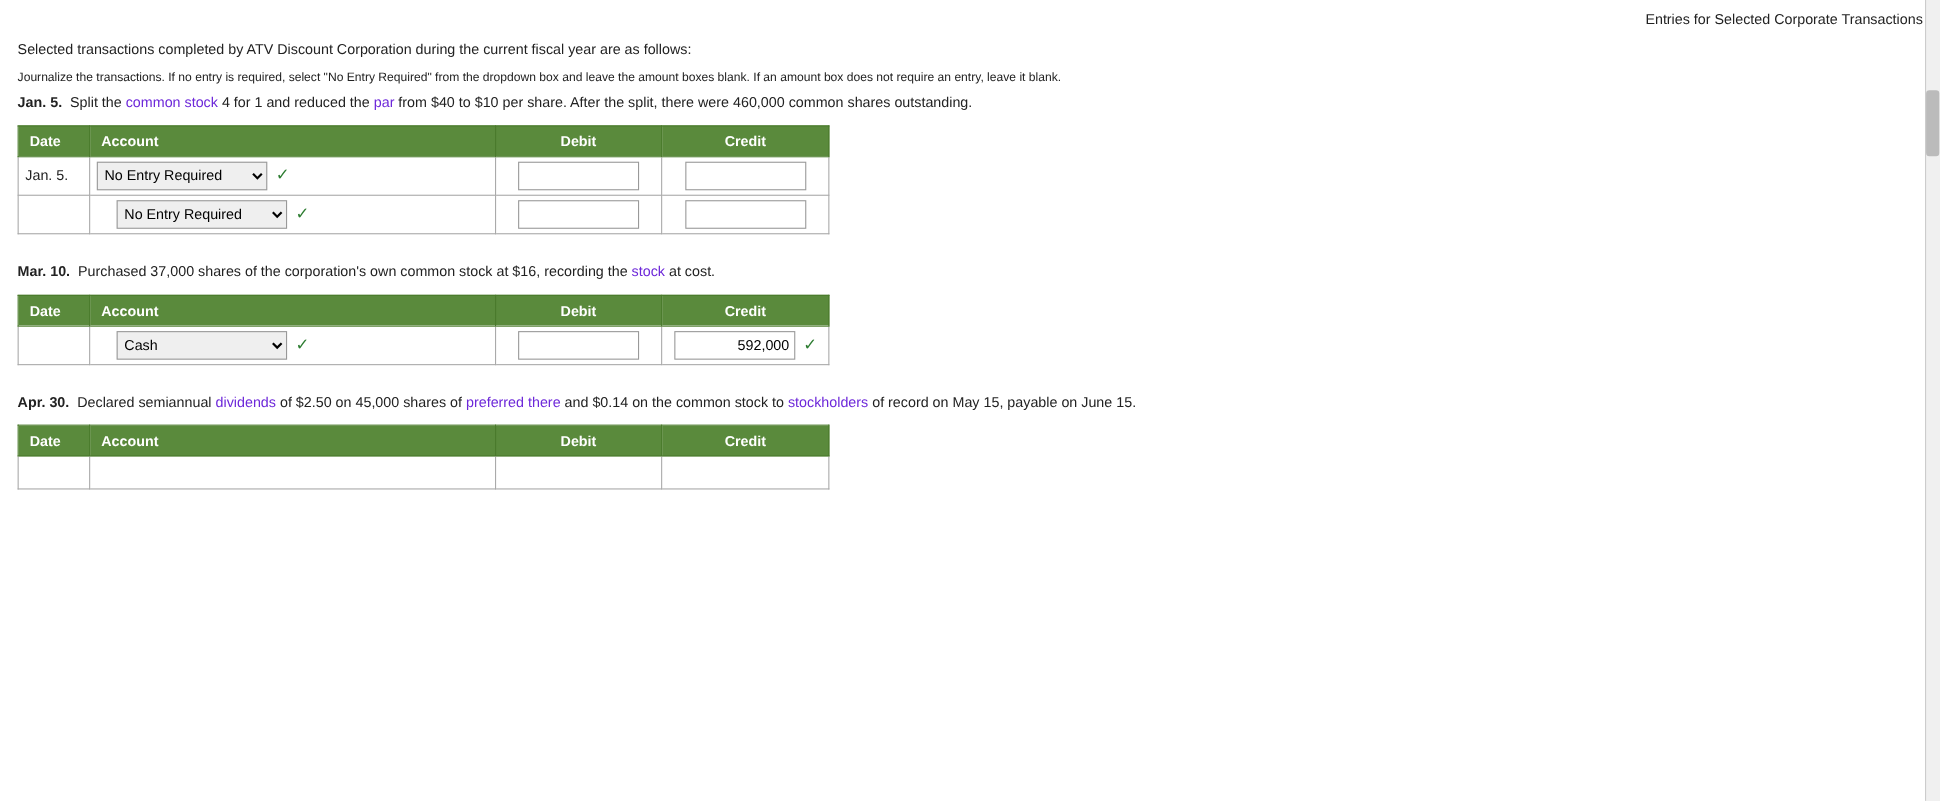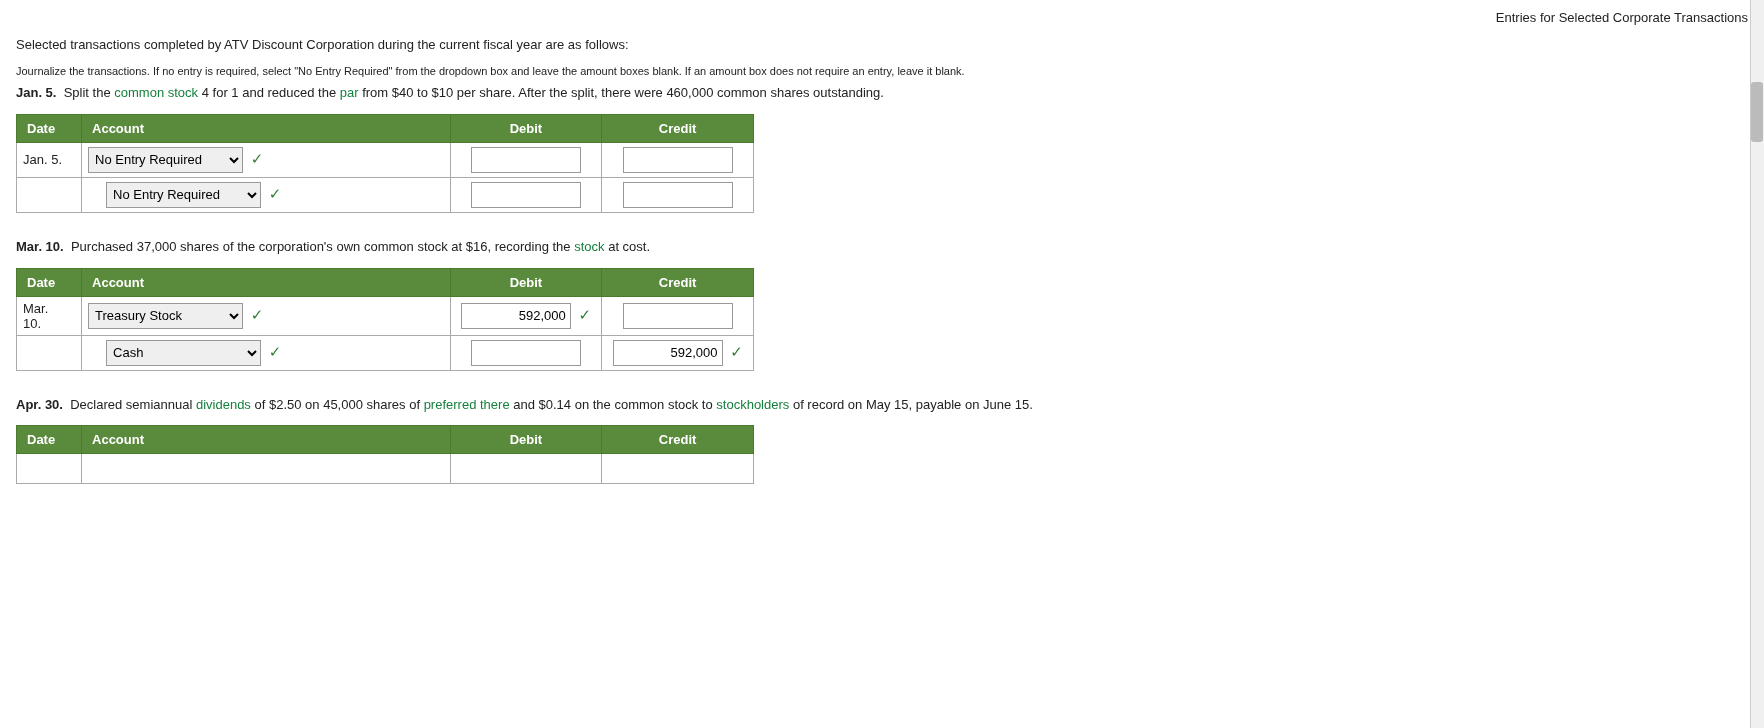--- a/index.html
+++ b/index.html
@@ -27,21 +27,21 @@
       line-height: 1.5;
     }
     .transaction-label {
       font-size: 13px;
       margin-bottom: 10px;
       line-height: 1.6;
     }
     .transaction-label strong {
       font-weight: bold;
     }
-    .highlight-green { color: #15803d; }
+    .highlight-green { color: #6d28d9; }
 
     
     .journal-table {
       width: 738px;
       border-collapse: collapse;
       margin-bottom: 20px;
       border: 1px solid #555;
     }
     .journal-table thead tr th {
       background-color: #5a8a3c;
@@ -215,39 +215,20 @@
     <thead>
       <tr>
         <th class="col-date">Date</th>
         <th class="col-account">Account</th>
         <th class="col-debit center">Debit</th>
         <th class="col-credit center">Credit</th>
       </tr>
     </thead>
     <tbody>
       <tr>
-        <td class="date-cell" style="vertical-align:middle;">Mar.<br>10.</td>
-        <td class="account-cell">
-          <select class="account-select">
-            <option selected="">Treasury Stock</option>
-            <option>Cash</option>
-            <option>No Entry Required</option>
-            <option>Common Stock</option>
-          </select>
-          <span class="check-icon">✓</span>
-        </td>
-        <td class="debit-cell">
-          <input type="text" class="amount-input-filled" value="592,000" style="">
-          <span class="check-icon">✓</span>
-        </td>
-        <td class="credit-cell">
-          <input type="text" class="amount-input" value="" style="">
-        </td>
-      </tr>
-      <tr>
         <td class="date-cell"></td>
         <td class="account-cell" style="padding-left: 24px;">
           <select class="account-select">
             <option selected="">Cash</option>
             <option>Treasury Stock</option>
             <option>No Entry Required</option>
             <option>Common Stock</option>
           </select>
           <span class="check-icon">✓</span>
         </td>

